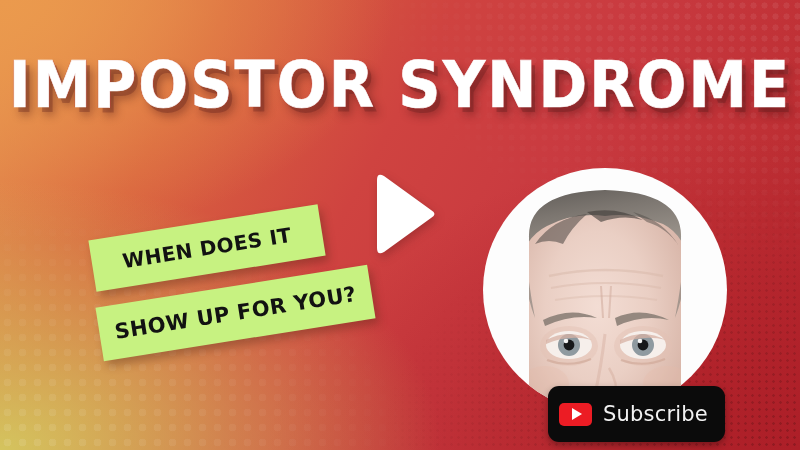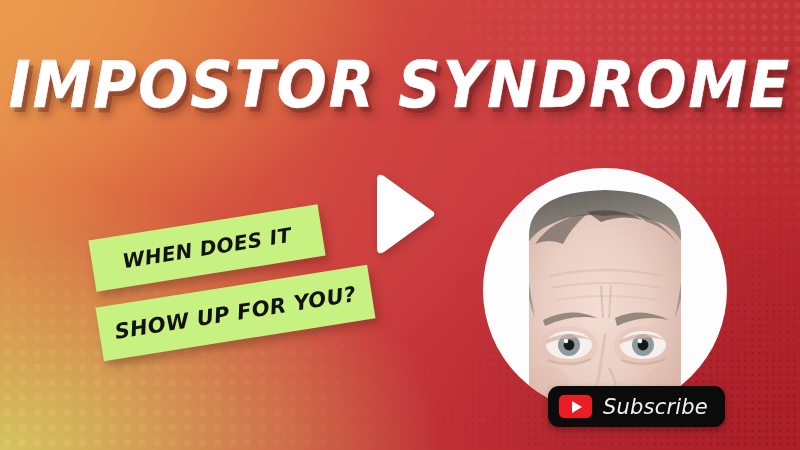--- a/index.html
+++ b/index.html
@@ -5,21 +5,20 @@
   html,body{margin:0;padding:0;background:#111;}
   body{width:800px;height:450px;overflow:hidden;font-family:"Liberation Sans",sans-serif;}
 
   #thumb{
     position:relative;width:800px;height:450px;overflow:hidden;
     background:
       radial-gradient(120% 130% at 0% 100%,   #d4c45e 0%,  rgba(212,196,94,0) 46%),
       radial-gradient(95% 105% at 0% 0%,      #eb9a4d 0%,  rgba(235,154,77,0) 52%),
       radial-gradient(115% 120% at 100% 100%, #ad1f28 0%,  rgba(173,31,40,0) 58%),
       linear-gradient(118deg,#e59450 0%,#d9633f 22%,#cf4340 44%,#c93a40 62%,#be2f34 82%,#b3242c 100%);
-    font-style: italic;
   }
 
   
   .dots-big{
     position:absolute;inset:0;
     background-image:radial-gradient(circle, rgba(255,255,255,.075) 2.9px, rgba(255,255,255,0) 3.3px);
     background-size:11px 11px;
     -webkit-mask-image:radial-gradient(75% 85% at 100% 0%, #000 0%, rgba(0,0,0,.55) 42%, rgba(0,0,0,0) 72%);
             mask-image:radial-gradient(75% 85% at 100% 0%, #000 0%, rgba(0,0,0,.55) 42%, rgba(0,0,0,0) 72%);
     pointer-events:none;
@@ -80,21 +79,21 @@
   
   #avatar{
     position:absolute;left:483px;top:168px;width:244px;height:244px;
     border-radius:50%;background:#fdfdfd;overflow:hidden;
   }
   #face{position:absolute;left:0;top:0;width:244px;height:244px;}
 
   
   #subscribe{
     position:absolute;left:548px;top:386px;
-    height:41px;padding:0 17px 0 11px;
+    height:56px;padding:0 17px 0 11px;
     background:#0b0b0b;border-radius:11px;
     display:flex;align-items:center;gap:11px;
     box-shadow:0 3px 7px rgba(0,0,0,.33);
   }
   #yt-icon{width:33px;height:23px;border-radius:5px;background:#ec1c24;
            display:flex;align-items:center;justify-content:center;flex:0 0 auto;}
   #yt-icon .tri{width:0;height:0;border-left:10px solid #fff;
                 border-top:6px solid transparent;border-bottom:6px solid transparent;margin-left:2px;}
   #sub-label{color:#f2f2f2;font-size:21px;font-weight:normal;
              font-family:"DejaVu Sans","Liberation Sans",sans-serif;letter-spacing:.2px;}

